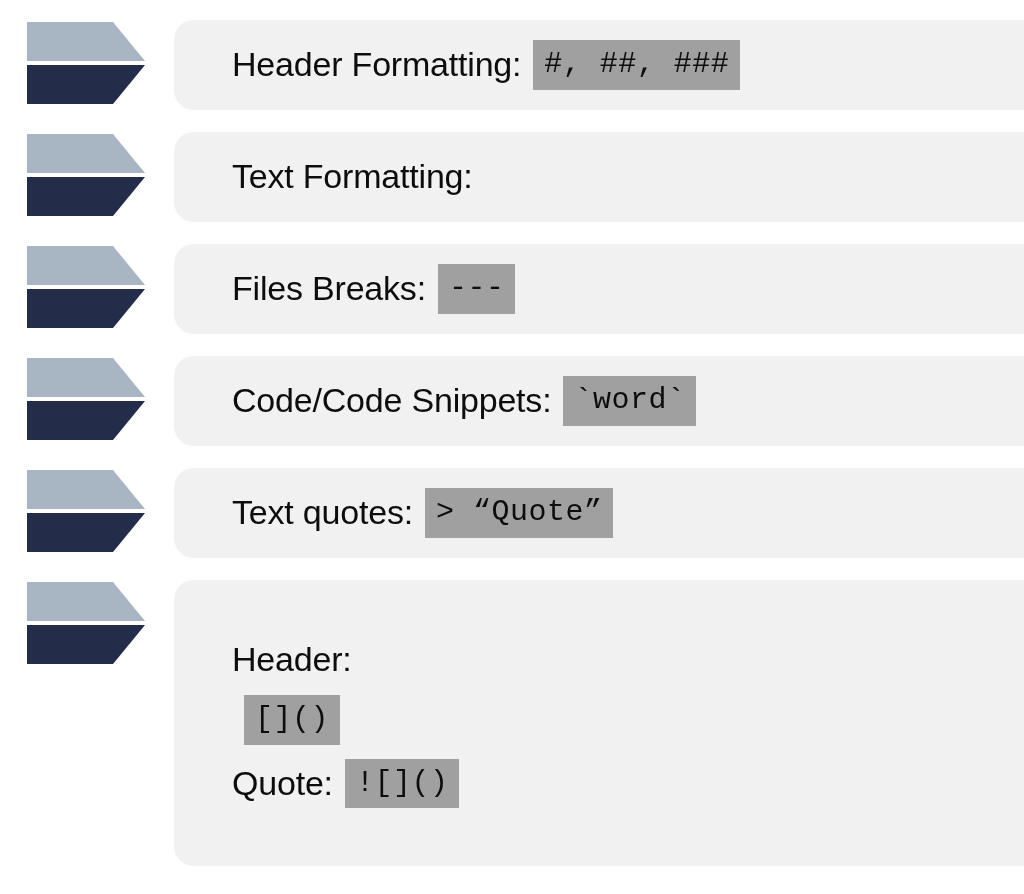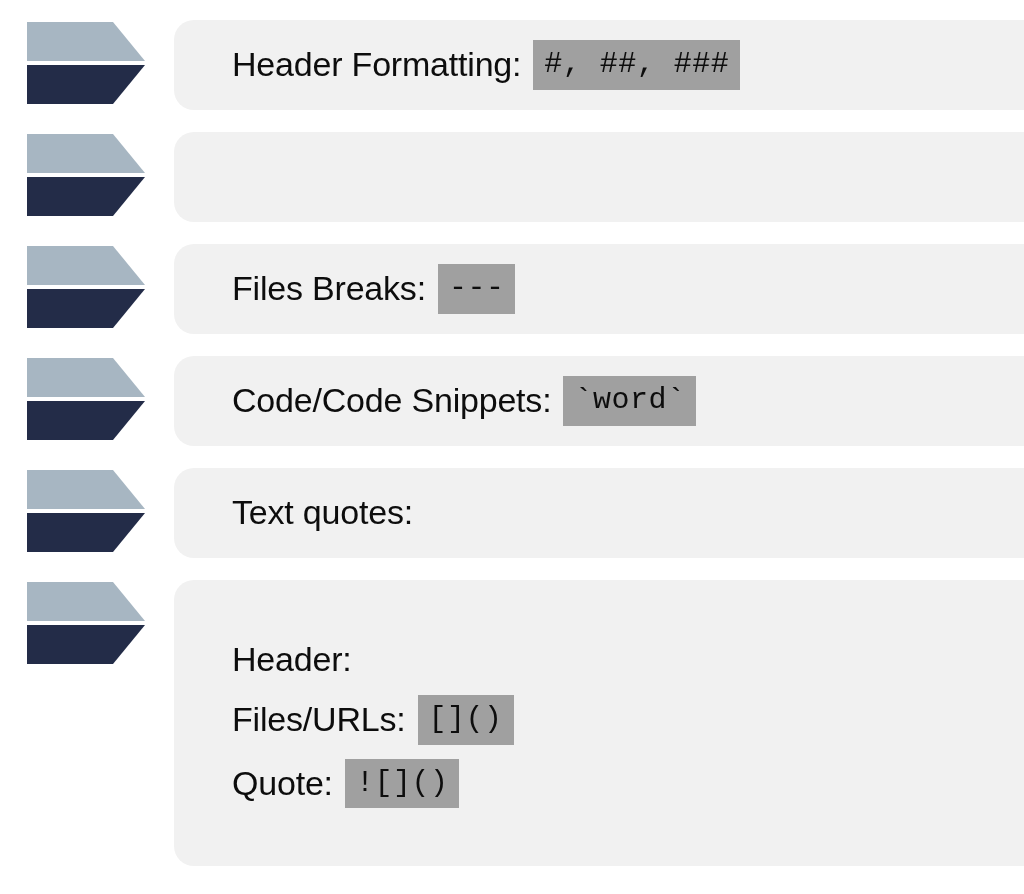--- a/index.html
+++ b/index.html
@@ -119,20 +119,21 @@
     </div>
   </div>
 
   <div class="row" style="top:132px;">
     <div class="chev-icon" style="top:2px;">
       <div class="chev-top"></div>
       <div class="chev-bot"></div>
     </div>
     <div class="panel" style="top:0; height:90px;">
       <div class="line">
+        <span class="label">Text Formatting:</span>
       </div>
     </div>
   </div>
 
   <div class="row" style="top:244px;">
     <div class="chev-icon" style="top:2px;">
       <div class="chev-top"></div>
       <div class="chev-bot"></div>
     </div>
     <div class="panel" style="top:0; height:90px;">
@@ -157,35 +158,35 @@
   </div>
 
   <div class="row" style="top:468px;">
     <div class="chev-icon" style="top:2px;">
       <div class="chev-top"></div>
       <div class="chev-bot"></div>
     </div>
     <div class="panel" style="top:0; height:90px;">
       <div class="line">
         <span class="label">Text quotes:</span>
+        <span class="code">&gt; “Quote”</span>
       </div>
     </div>
   </div>
 
   <div class="row" style="top:580px;">
     <div class="chev-icon" style="top:2px;">
       <div class="chev-top"></div>
       <div class="chev-bot"></div>
     </div>
     <div class="panel multi" style="top:0; height:286px;">
       <div class="line">
         <span class="label">Header:</span>
       </div>
       <div class="line">
-        <span class="label">Files/URLs:</span>
         <span class="code">[]()</span>
       </div>
       <div class="line">
         <span class="label">Quote:</span>
         <span class="code">![]()</span>
       </div>
     </div>
   </div>
 
 </div>

